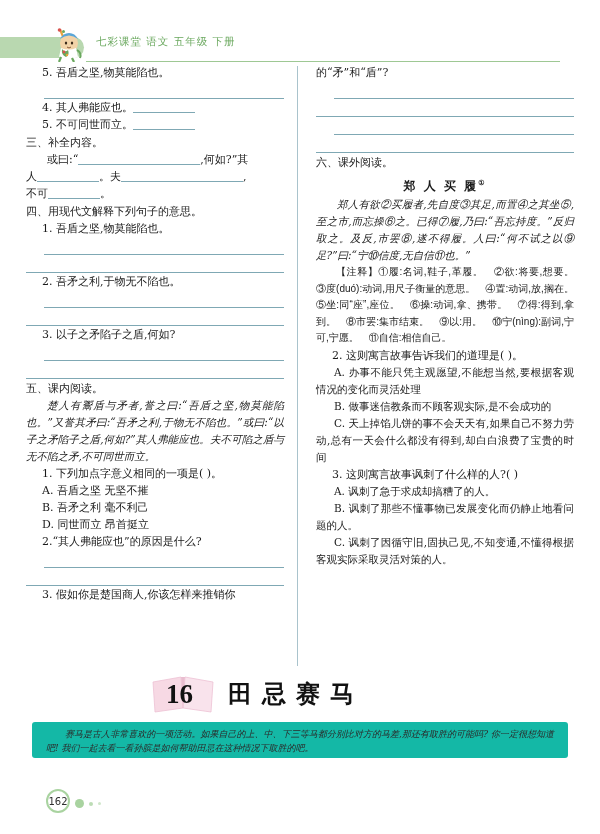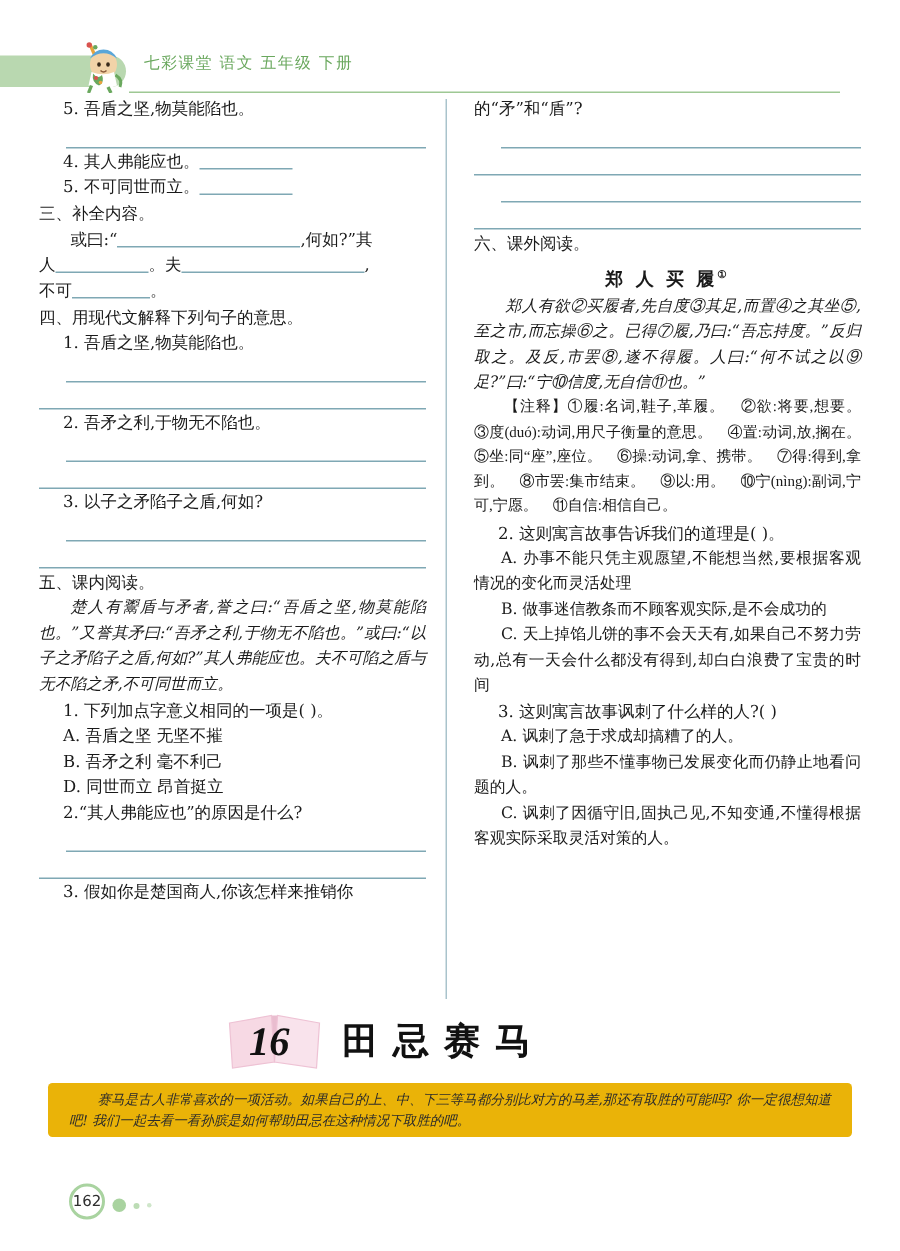--- a/index.html
+++ b/index.html
@@ -124,21 +124,21 @@
     text-indent: 21px;
     text-align: justify;
     font-family: "DejaVu Serif", serif;
   }
   .note-para {
     font-size: 10px;
     line-height: 16.5px;
     margin: 0;
     text-indent: 20px;
     text-align: justify;
-    font-family: Liberation Serif, serif;
+    font-family: Liberation Sans, sans-serif;
   }
 
   
   .rule {
     height: 16px;
     border-bottom: 1px solid #7fa8b4;
     margin: 1px 0 0 0;
   }
   .rule.indent { margin-left: 18px; }
 
@@ -181,21 +181,20 @@
     left: 150px;
     top: 2px;
     width: 66px;
     height: 40px;
   }
   .lesson-num {
     position: absolute;
     left: 166px;
     top: 7px;
     font-size: 27px;
-    font-style: italic;
     font-weight: bold;
     font-family: "Liberation Serif", serif;
     color: #111;
     letter-spacing: 0px;
   }
   .lesson-name {
     position: absolute;
     left: 228px;
     top: 6px;
     font-size: 24px;
@@ -205,21 +204,21 @@
     color: #111;
   }
 
   
   .intro-box {
     position: absolute;
     left: 32px;
     top: 722px;
     width: 536px;
     height: 36px;
-    background: #eab308;
+    background: #14b8a6;
     border-radius: 3px;
   }
   .intro-text {
     position: absolute;
     left: 14px;
     top: 5px;
     width: 508px;
     font-size: 9px;
     line-height: 14px;
     font-style: italic;

